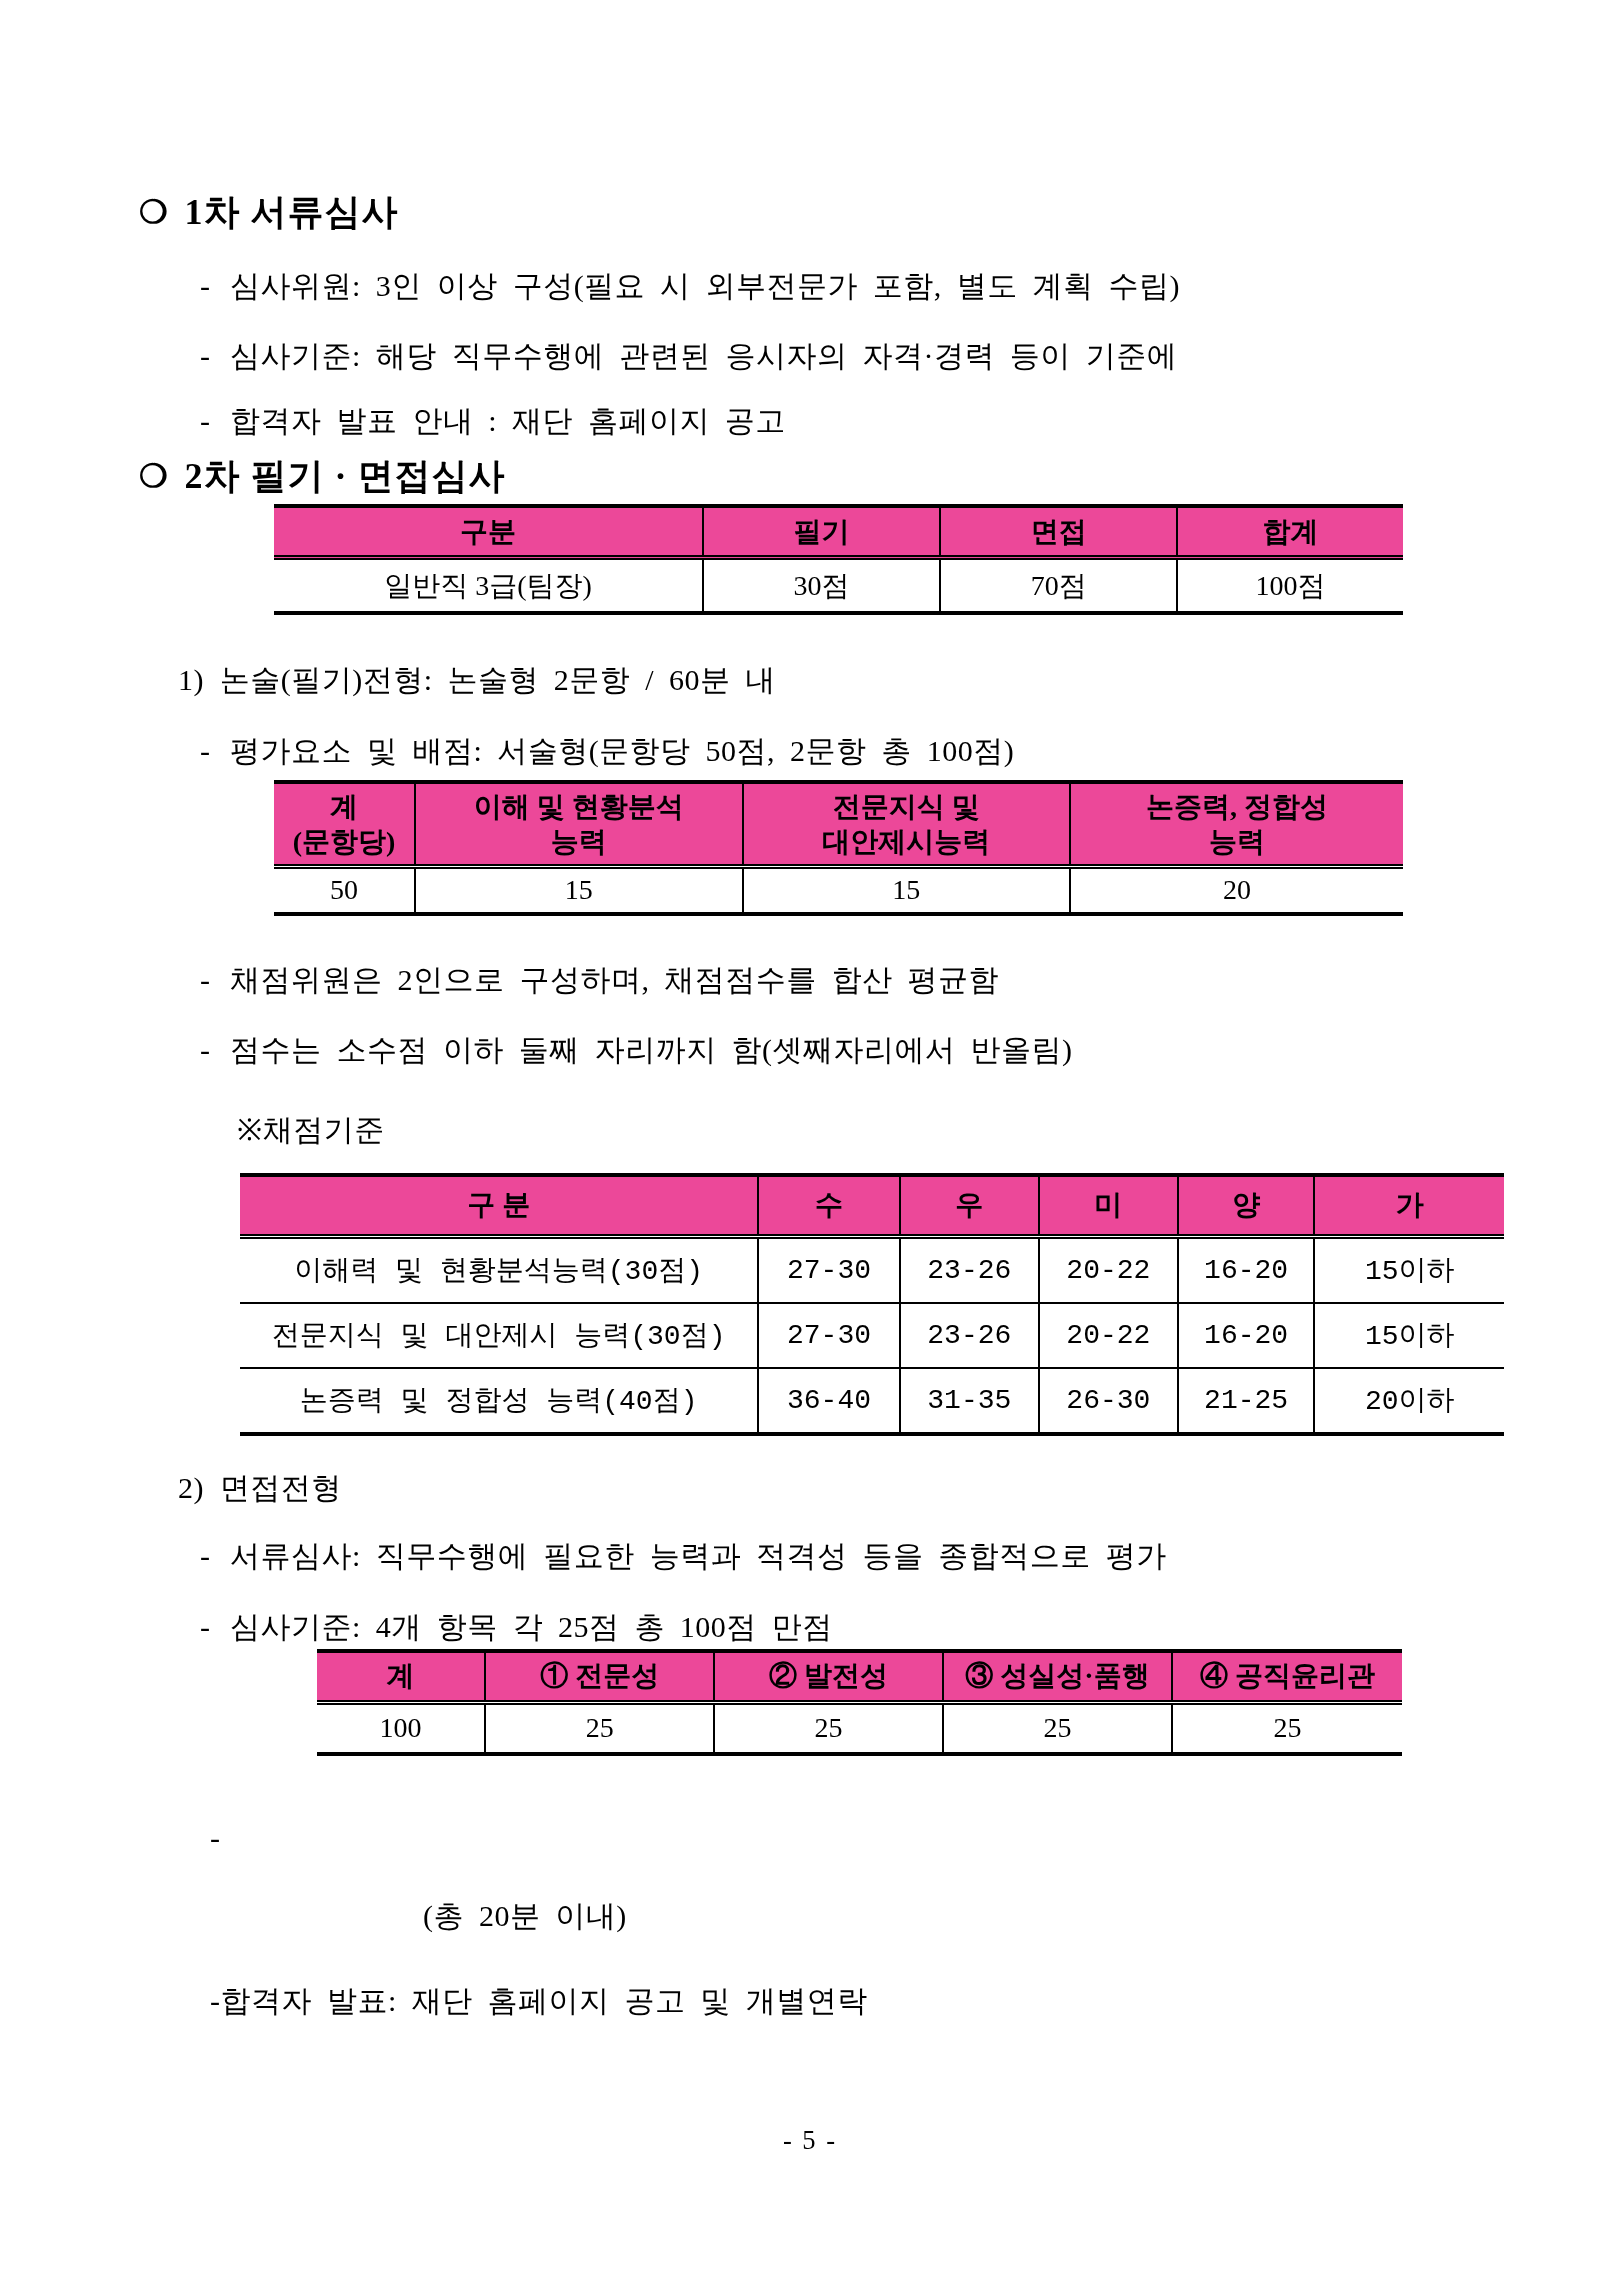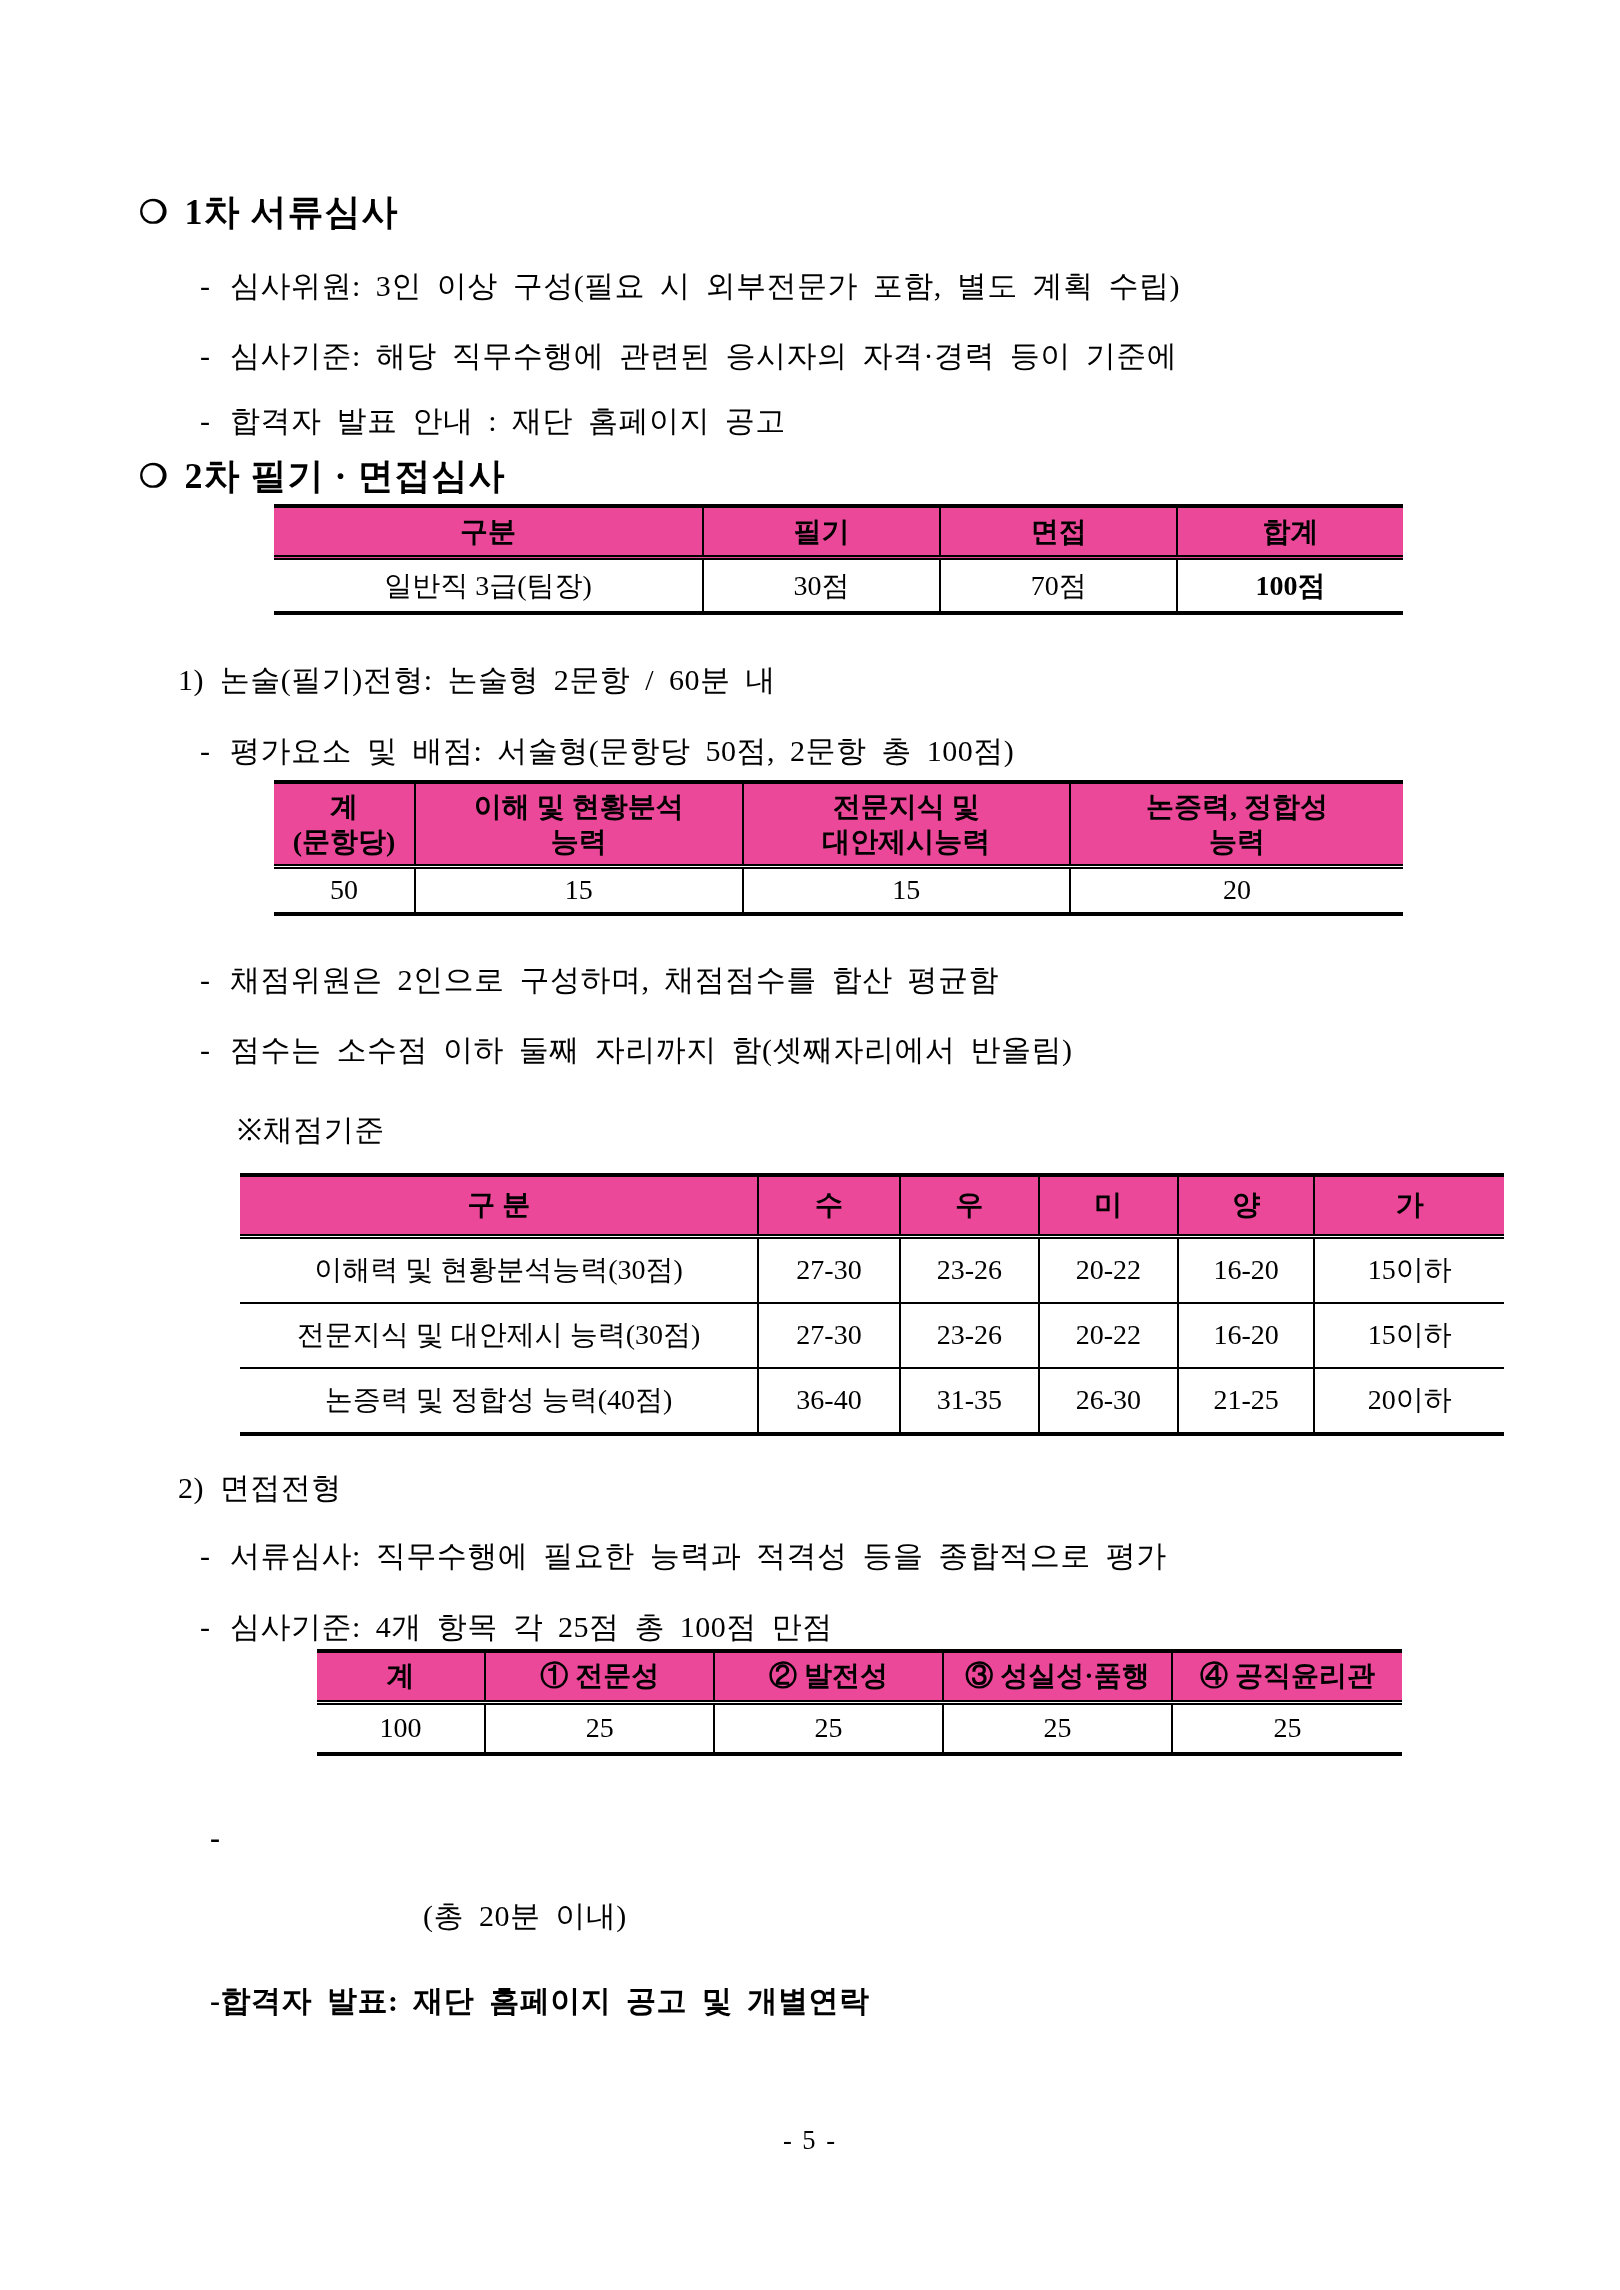--- a/index.html
+++ b/index.html
@@ -17,21 +17,21 @@
   
   .line { font-size:30px; line-height:45px; word-spacing:6.9px; letter-spacing:0.5px; display:flex; }
   .dash-item { margin-left:200px; }
   .dash-item .dash { margin-right:19.6px; }
   .num-item { margin-left:178px; }
   .num-item .num { margin-right:15.7px; }
   .cont-line { margin-left:390px; }
   .ref-line { margin-left:237px; }
   .dash-item2 { margin-left:210px; }
   .cont-line2 { margin-left:423px;text-align:right; }
-  .bold { font-weight:bold; }
+  .bold { font-weight:normal; }
 
   
   table.doc {
     border-collapse:collapse; table-layout:fixed;
     border-top:4.9px solid #000; border-bottom:4.9px solid #000;
     font-size:28px; text-align:center;
   }
   table.doc td { padding:0 5.9px; vertical-align:middle; }
   table.doc td + td { border-left:2px solid #000; }
   table.doc thead td { background:#ec4899; font-weight:bold; border-bottom:5.9px double #000; }
@@ -40,21 +40,21 @@
   .t1 { margin:3.9px 0 0 274px; width:1129px; }
   .t1 thead td { height:47px; }
   .t1 tbody td { height:51px; }
 
   .t2 { margin:6.9px 0 0 274px; width:1129px; }
   .t2 thead td { height:80px; }
   .t2 tbody td { height:43px; }
 
   .t3 { margin:20.6px 0 0 240px; width:1264px; }
   .t3 thead td { height:57px; }
-  .t3 tbody td { height:63px; }
+  .t3 tbody td { height:63px;font-family:Liberation Mono, monospace; }
   .t3 tbody tr + tr td { border-top:2px solid #000; }
 
   .t4 { margin:0 0 0 317px; width:1085px; }
   .t4 thead td { height:47px; }
   .t4 tbody td { height:47px; }
 
   .footer { margin-top:102px; text-align:center; font-size:26.5px; letter-spacing:2px; }
 
   .mt27{margin-top:26.5px} .mt26{margin-top:25.5px} .mt20{margin-top:19.6px}
   .mt11{margin-top:10.8px} .mt43{margin-top:42px} .mt42{margin-top:41px}

